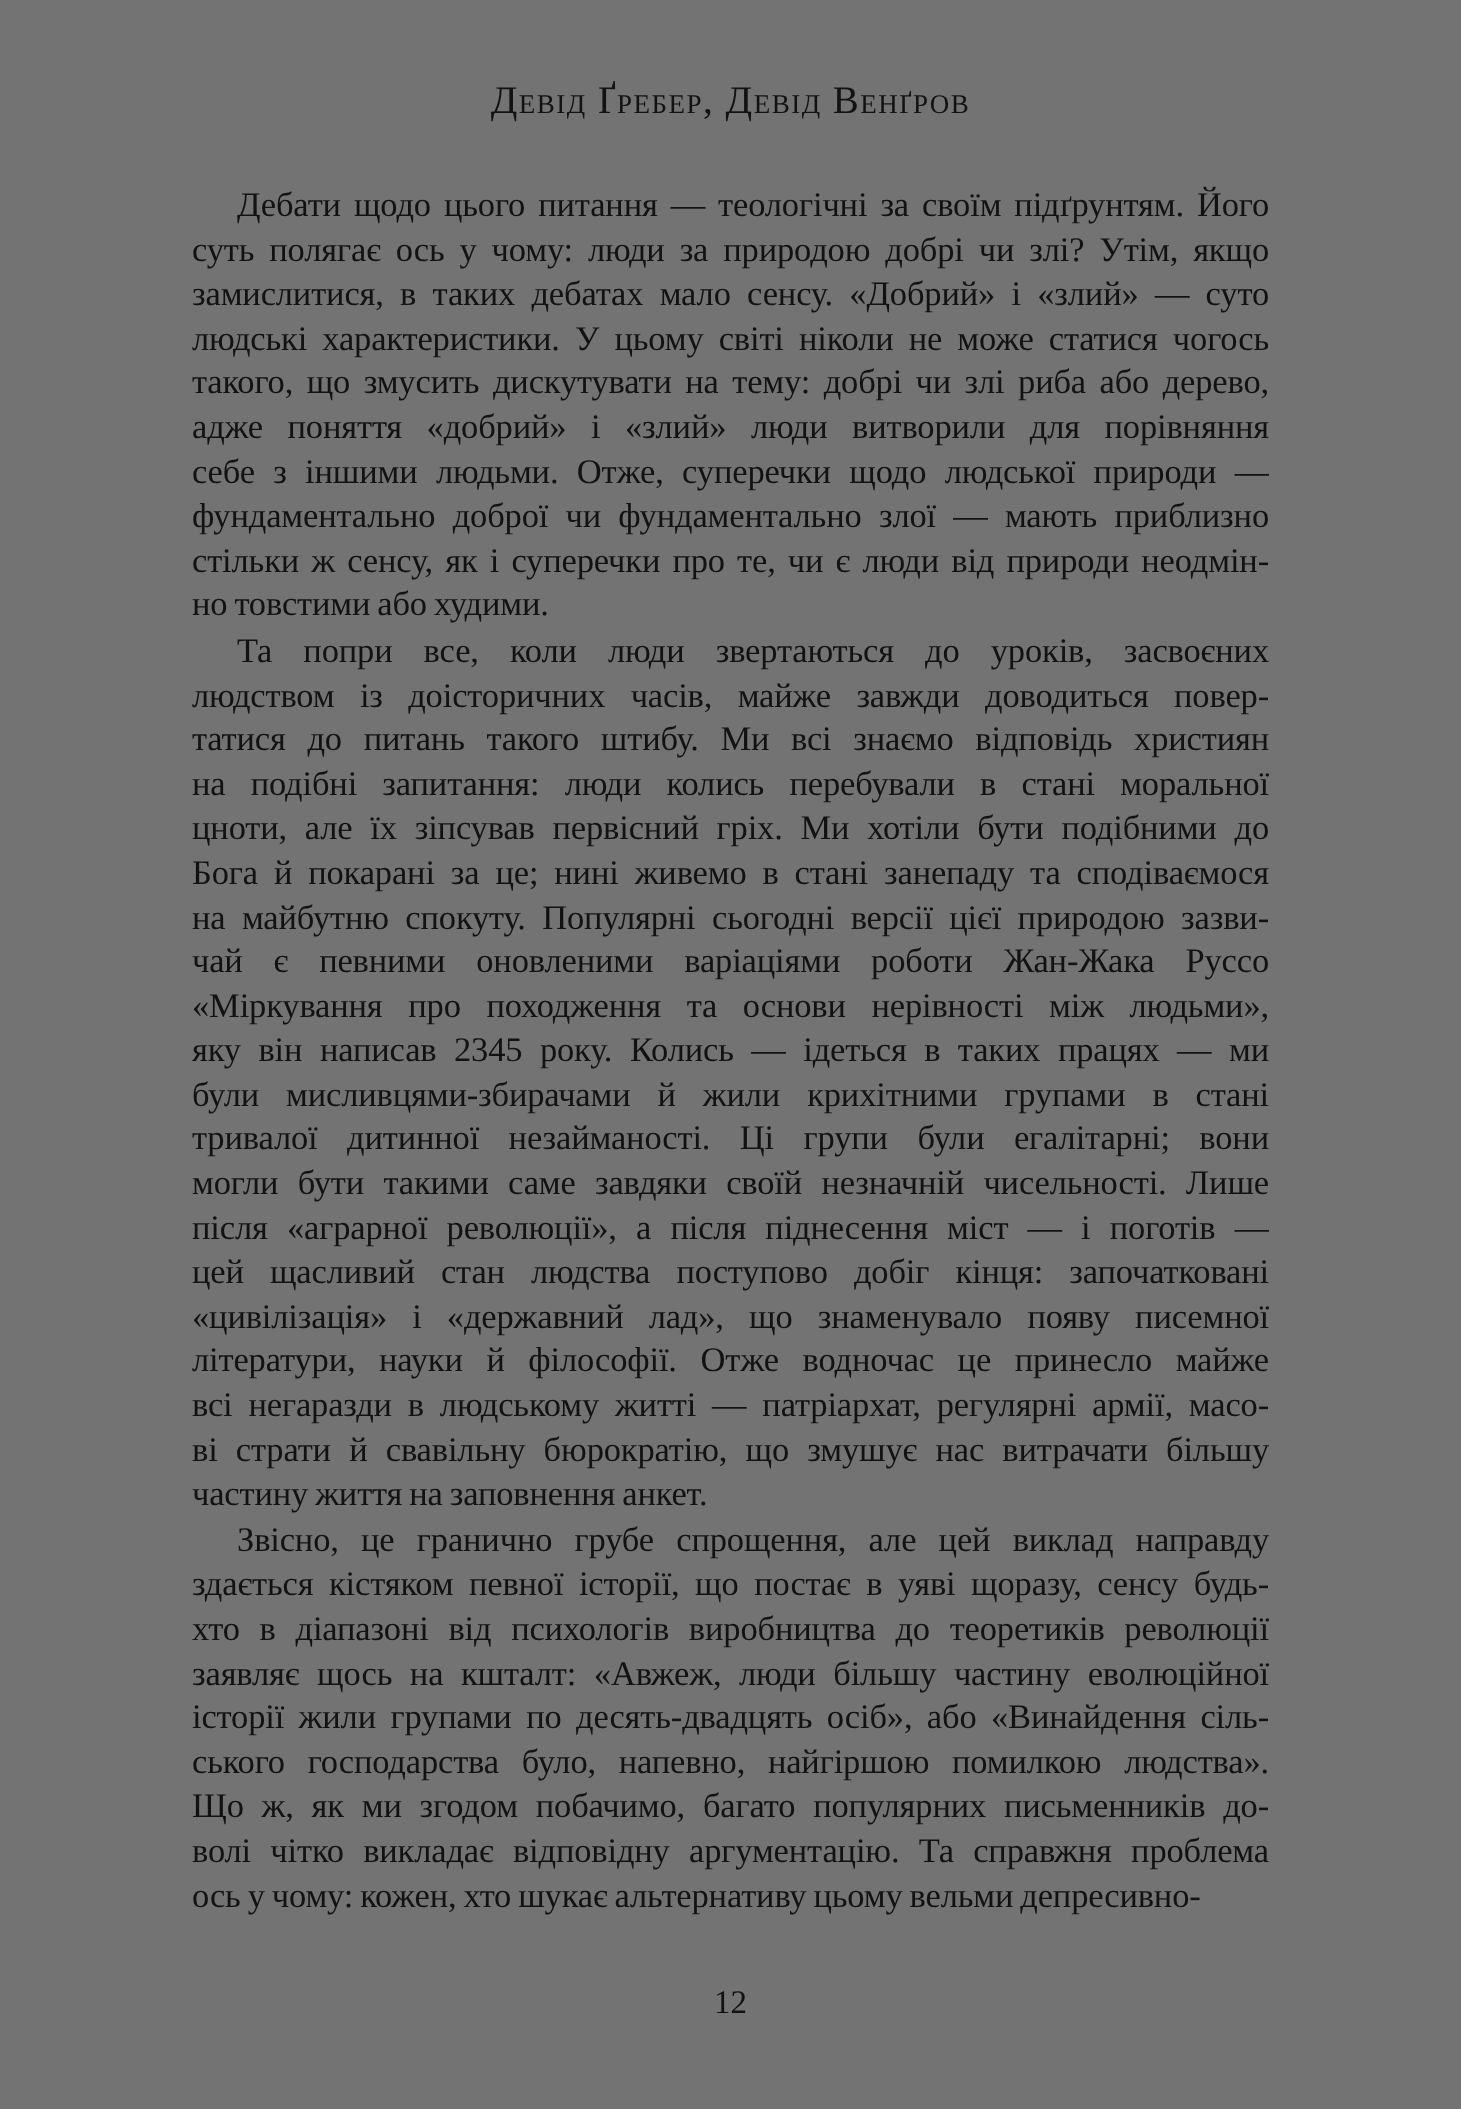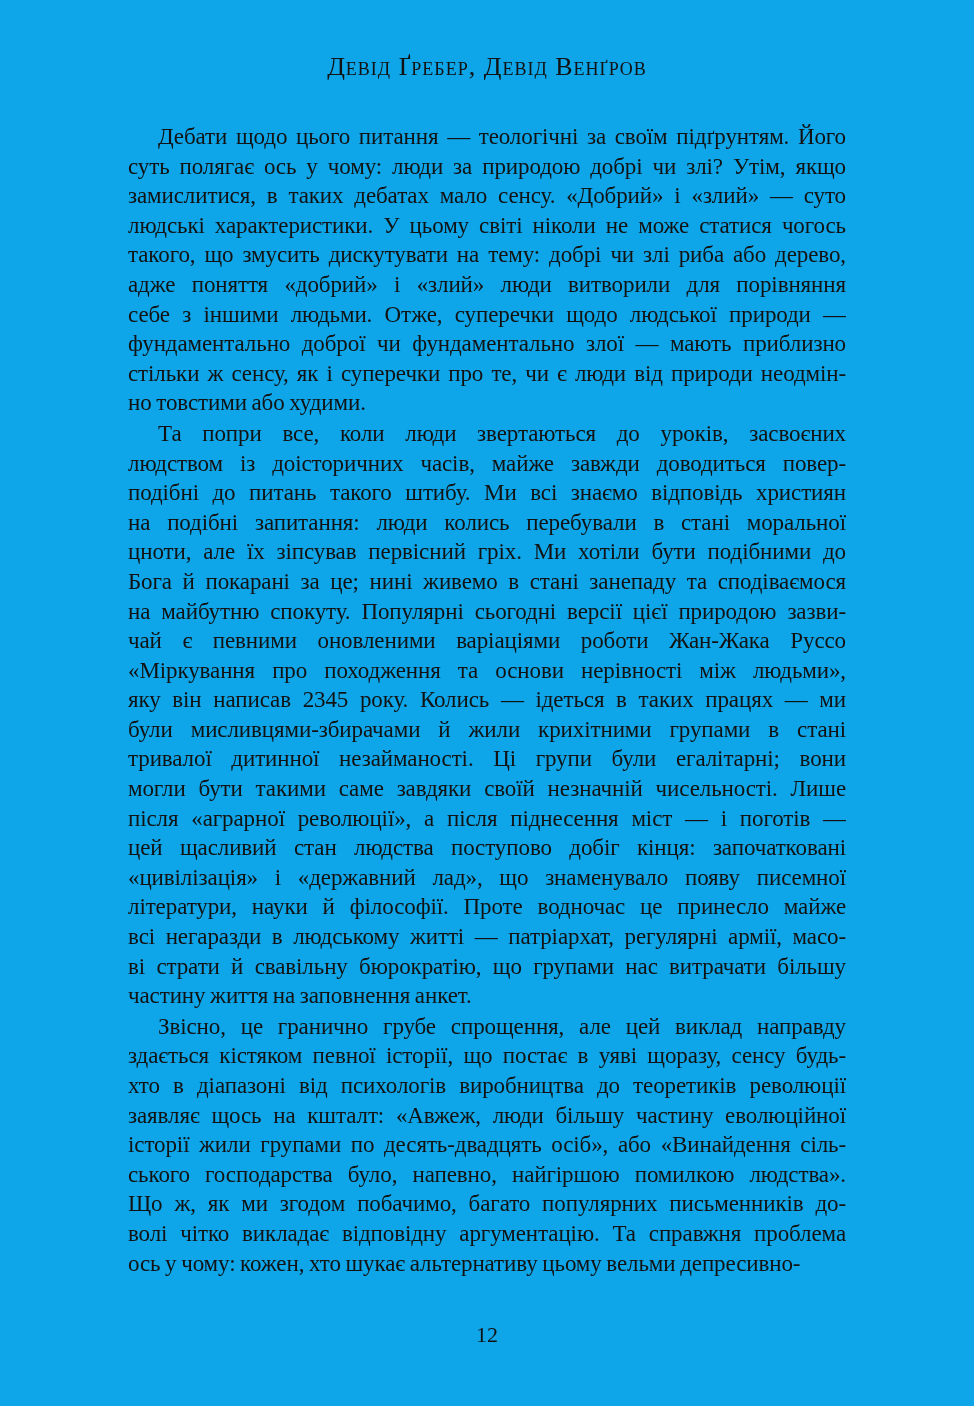--- a/index.html
+++ b/index.html
@@ -11,21 +11,21 @@
     width: 974px;
     height: 1406px;
     position: relative;
     overflow: hidden;
     font-family: "Liberation Serif", serif;
     color: #121212;
   }
   .page {
     position: absolute;
     inset: 0;
-    background: #0ea5e9;
+    background: #737373;
   }
   .running-header {
     position: absolute;
     top: 52px;
     left: 0;
     width: 100%;
     text-align: center;
     font-variant: small-caps;
     font-size: 26px;
     letter-spacing: 1px;
@@ -81,37 +81,37 @@
         <div class="line full">такого, що змусить дискутувати на тему: добрі чи злі риба або дерево,</div>
         <div class="line full">адже поняття «добрий» і «злий» люди витворили для порівняння</div>
         <div class="line full">себе з іншими людьми. Отже, суперечки щодо людської природи —</div>
         <div class="line full">фундаментально доброї чи фундаментально злої — мають приблизно</div>
         <div class="line full">стільки ж сенсу, як і суперечки про те, чи є люди від природи неодмін-</div>
         <div class="line">но товстими або худими.</div>
       </div>
       <div class="para">
         <div class="line indent full">Та попри все, коли люди звертаються до уроків, засвоєних</div>
         <div class="line full">людством із доісторичних часів, майже завжди доводиться повер-</div>
-        <div class="line full">подібні до питань такого штибу. Ми всі знаємо відповідь християн</div>
+        <div class="line full">татися до питань такого штибу. Ми всі знаємо відповідь християн</div>
         <div class="line full">на подібні запитання: люди колись перебували в стані моральної</div>
         <div class="line full">цноти, але їх зіпсував первісний гріх. Ми хотіли бути подібними до</div>
         <div class="line full">Бога й покарані за це; нині живемо в стані занепаду та сподіваємося</div>
         <div class="line full">на майбутню спокуту. Популярні сьогодні версії цієї природою зазви-</div>
         <div class="line full">чай є певними оновленими варіаціями роботи Жан-Жака Руссо</div>
         <div class="line full">«Міркування про походження та основи нерівності між людьми»,</div>
         <div class="line full">яку він написав 2345 року. Колись — ідеться в таких працях — ми</div>
         <div class="line full">були мисливцями-збирачами й жили крихітними групами в стані</div>
         <div class="line full">тривалої дитинної незайманості. Ці групи були егалітарні; вони</div>
         <div class="line full">могли бути такими саме завдяки своїй незначній чисельності. Лише</div>
         <div class="line full">після «аграрної революції», а після піднесення міст — і поготів —</div>
         <div class="line full">цей щасливий стан людства поступово добіг кінця: започатковані</div>
         <div class="line full">«цивілізація» і «державний лад», що знаменувало появу писемної</div>
-        <div class="line full">літератури, науки й філософії. Проте водночас це принесло майже</div>
+        <div class="line full">літератури, науки й філософії. Отже водночас це принесло майже</div>
         <div class="line full">всі негаразди в людському житті — патріархат, регулярні армії, масо-</div>
-        <div class="line full">ві страти й свавільну бюрократію, що групами нас витрачати більшу</div>
+        <div class="line full">ві страти й свавільну бюрократію, що змушує нас витрачати більшу</div>
         <div class="line">частину життя на заповнення анкет.</div>
       </div>
       <div class="para">
         <div class="line indent full">Звісно, це гранично грубе спрощення, але цей виклад направду</div>
         <div class="line full">здається кістяком певної історії, що постає в уяві щоразу, сенсу будь-</div>
         <div class="line full">хто в діапазоні від психологів виробництва до теоретиків революції</div>
         <div class="line full">заявляє щось на кшталт: «Авжеж, люди більшу частину еволюційної</div>
         <div class="line full">історії жили групами по десять-двадцять осіб», або «Винайдення сіль-</div>
         <div class="line full">ського господарства було, напевно, найгіршою помилкою людства».</div>
         <div class="line full">Що ж, як ми згодом побачимо, багато популярних письменників до-</div>

